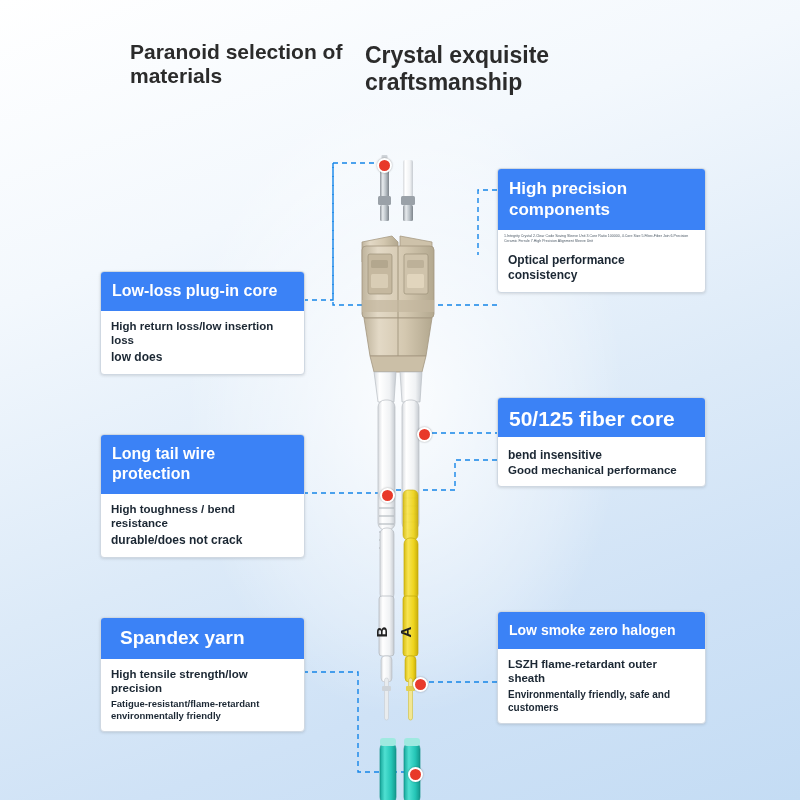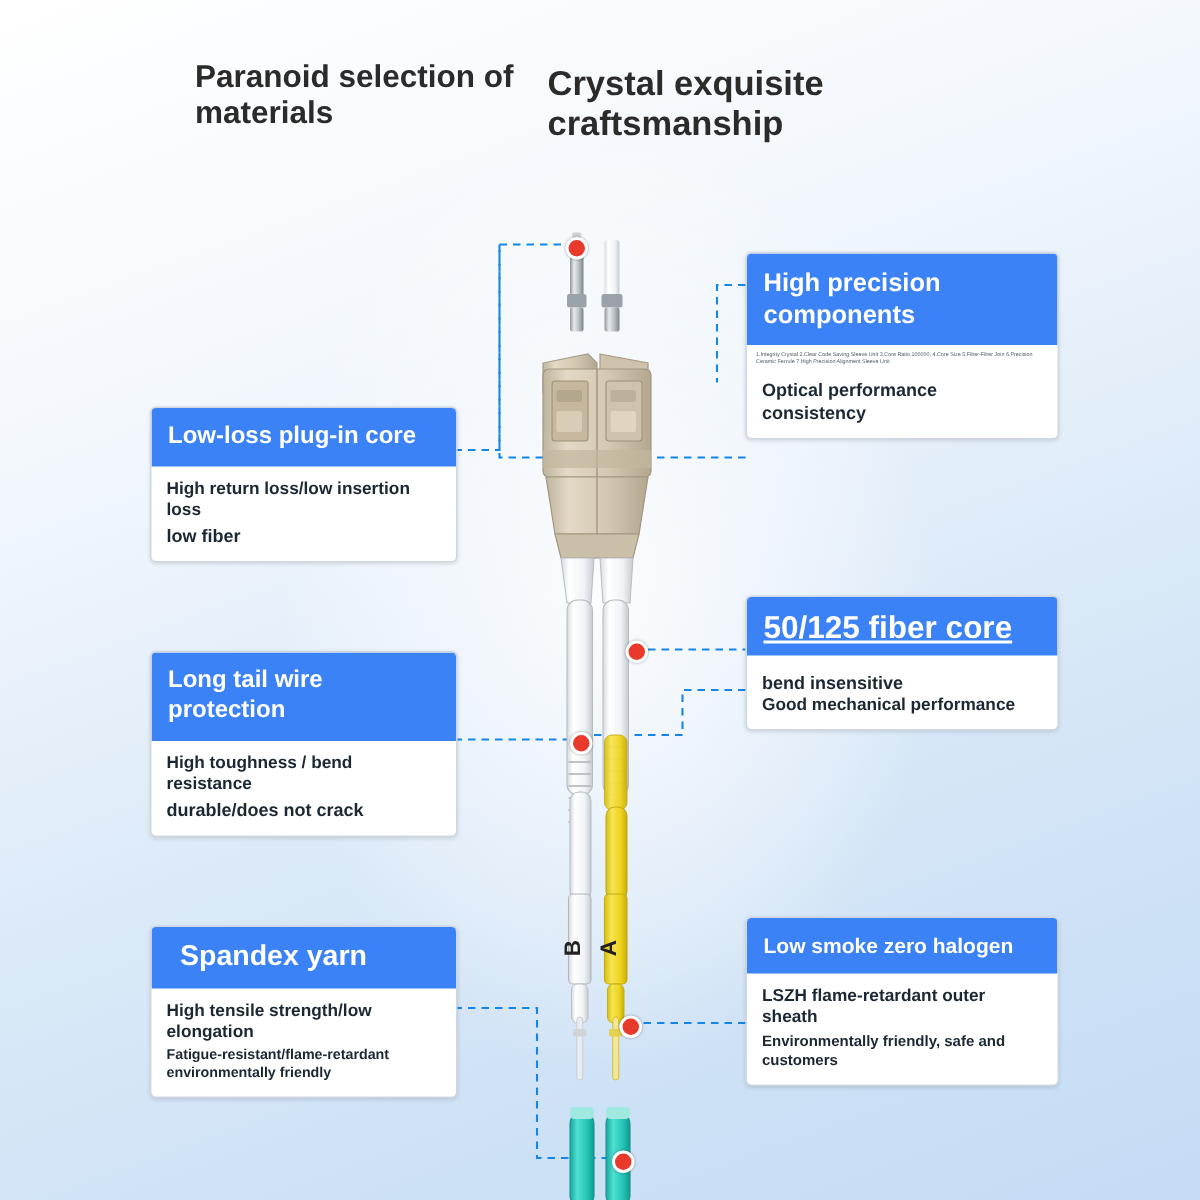--- a/index.html
+++ b/index.html
@@ -120,21 +120,21 @@
     padding: 4px 6px 2px 6px;
     font-weight: normal;
     word-break: break-word;
   }
   #card-high-precision .body { padding-top: 4px; }
 
   #card-low-loss { left: 100px; top: 235px; width: 203px; margin-top: 36px; }
   #card-low-loss .hd { font-size: 16px; line-height: 20px; }
 
   #card-fiber-core { left: 497px; top: 397px; width: 207px; }
-  #card-fiber-core .hd { font-size: 21px; line-height: 24px; padding-bottom: 6px; text-decoration: underline;}
+  #card-fiber-core .hd { font-size: 21px; line-height: 24px; padding-bottom: 6px;}
 
   #card-tail-wire { left: 100px; top: 434px; width: 203px; }
   #card-tail-wire .hd { font-size: 16px; line-height: 20px; }
 
   #card-spandex { left: 100px; top: 617px; width: 203px; }
   #card-spandex .hd { font-size: 19px; line-height: 22px; padding-left: 19px; }
   #card-spandex .body .thin { font-size: 9.5px; line-height: 12px; }
 
   #card-lszh { left: 497px; top: 611px; width: 207px; }
   #card-lszh .hd { font-size: 14px; line-height: 18px; }
@@ -316,21 +316,21 @@
     <div class="microtext">1.Integrity Crystal 2.Clear Code Saving Sleeve Unit 3.Core Ratio 100000, 4.Core Size 5.Fiber-Fiber Join 6.Precision Ceramic Ferrule 7.High Precision Alignment Sleeve Unit</div>
     <div class="body">
       <div class="line2">Optical performance consistency</div>
     </div>
   </div>
 
   <div class="card mid" id="card-low-loss">
     <div class="hd">Low-loss plug-in core</div>
     <div class="body">
       <div class="line1">High return loss/low insertion loss</div>
-      <div class="line2">low fiber</div>
+      <div class="line2">low does</div>
     </div>
   </div>
 
   <div class="card big" id="card-fiber-core">
     <div class="hd">50/125 fiber core</div>
     <div class="body">
       <div class="line2">bend insensitive</div>
       <div class="line1">Good mechanical performance</div>
     </div>
   </div>
@@ -339,21 +339,21 @@
     <div class="hd">Long tail wire protection</div>
     <div class="body">
       <div class="line1">High toughness / bend resistance</div>
       <div class="line2">durable/does not crack</div>
     </div>
   </div>
 
   <div class="card big" id="card-spandex">
     <div class="hd">Spandex yarn</div>
     <div class="body">
-      <div class="line1">High tensile strength/low elongation</div>
+      <div class="line1">High tensile strength/low precision</div>
       <div class="thin">Fatigue-resistant/flame-retardant environmentally friendly</div>
     </div>
   </div>
 
   <div class="card sm" id="card-lszh">
     <div class="hd">Low smoke zero halogen</div>
     <div class="body">
       <div class="line1">LSZH flame-retardant outer sheath</div>
       <div class="thin">Environmentally friendly, safe and customers</div>
     </div>

